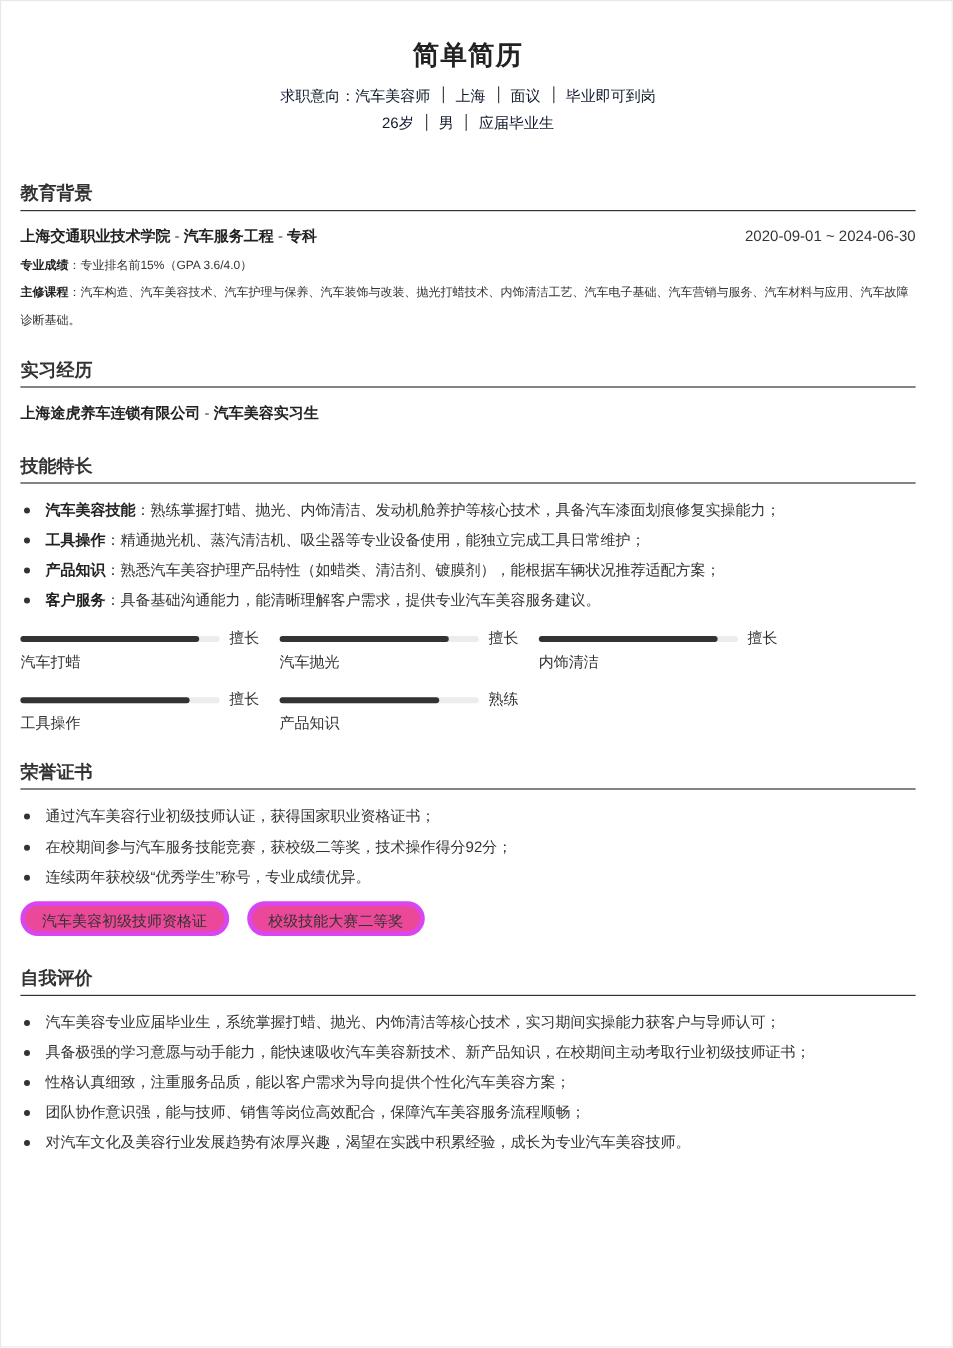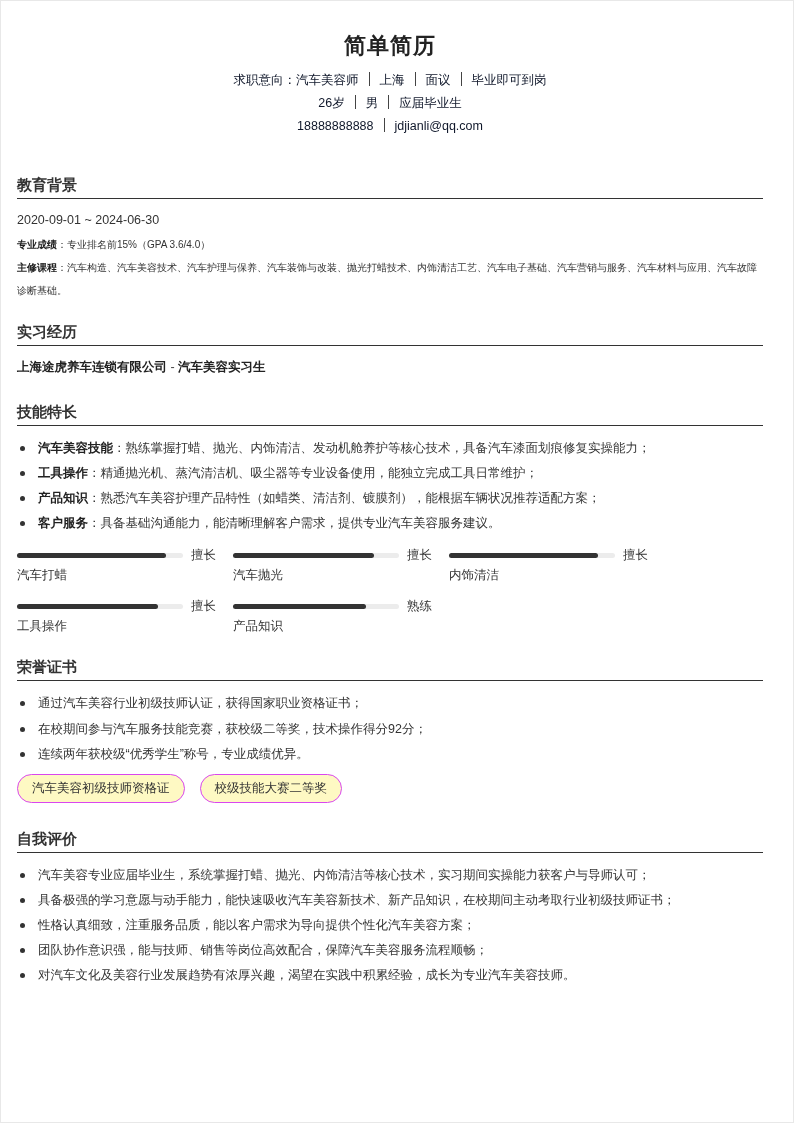--- a/index.html
+++ b/index.html
@@ -33,45 +33,45 @@
 
   .skills-grid { display: grid; grid-template-columns: 216px 216px 216px; row-gap: 10px; margin-top: 9px; }
   .skill-top { display: flex; align-items: center; height: 20px; }
   .track { position: relative; width: 166px; height: 5px; background: #ececec; border-radius: 3px; }
   .fill { position: absolute; left: 0; top: 0; height: 5px; background: #333; border-radius: 3px; }
   .level { font-size: 12.5px; margin-left: 8px; line-height: 20px; }
   .skill-name { font-size: 12.5px; line-height: 21px; }
 
   .badges { display: flex; gap: 15px; margin-top: 6px; }
   .badge {
-    height: 29px; box-sizing: border-box; padding: 0 14px; border: 1px solid #d946ef;
-    border-radius: 15px; background: #fef9c3; font-size: 12.5px; line-height: 27px; color: #333;
+    height: 29px; box-sizing: border-box; padding: 0 14px; border: 4px solid #d946ef;
+    border-radius: 15px; background: #ec4899; font-size: 12.5px; line-height: 27px; color: #333;
   }
 </style>
 </head>
 <body>
 
 <div class="page">
 
   <div class="title">简单简历</div>
   <div class="info">
     <div class="info-line">
       <span>求职意向：汽车美容师</span><span class="sep"></span><span>上海</span><span class="sep"></span><span>面议</span><span class="sep"></span><span>毕业即可到岗</span>
     </div>
     <div class="info-line">
       <span>26岁</span><span class="sep"></span><span>男</span><span class="sep"></span><span>应届毕业生</span>
     </div>
-    <div class="info-line">
-      <span>18888888888</span><span class="sep"></span><span>jdjianli@qq.com</span>
-    </div>
   </div>
 
   <div class="section" style="margin-top:36px;">
     <div class="section-title">教育背景</div>
     <div class="entry-head">
+      <div>
+        <span class="strong">上海交通职业技术学院</span><span class="dash"> - </span><span class="strong">汽车服务工程</span><span class="dash"> - </span><span class="strong">专科</span>
+      </div>
       <div>2020-09-01 ~ 2024-06-30</div>
     </div>
     <div class="row">
       <span class="lbl">专业成绩</span><span>：</span><span>专业排名前15%（GPA 3.6/4.0）</span>
     </div>
     <div class="row">
       <span class="lbl">主修课程</span><span>：</span><span>汽车构造、汽车美容技术、汽车护理与保养、汽车装饰与改装、抛光打蜡技术、内饰清洁工艺、汽车电子基础、汽车营销与服务、汽车材料与应用、汽车故障诊断基础。</span>
     </div>
   </div>
 

